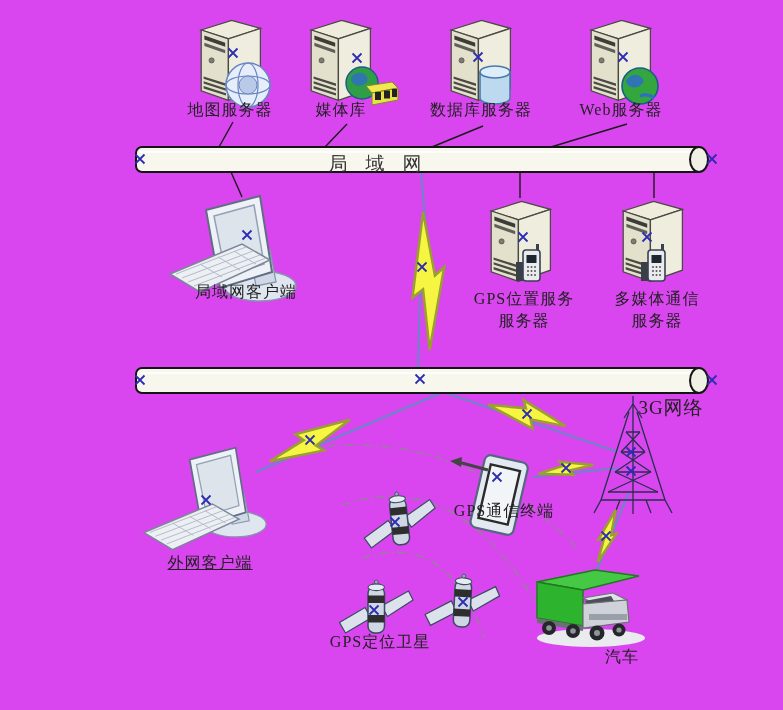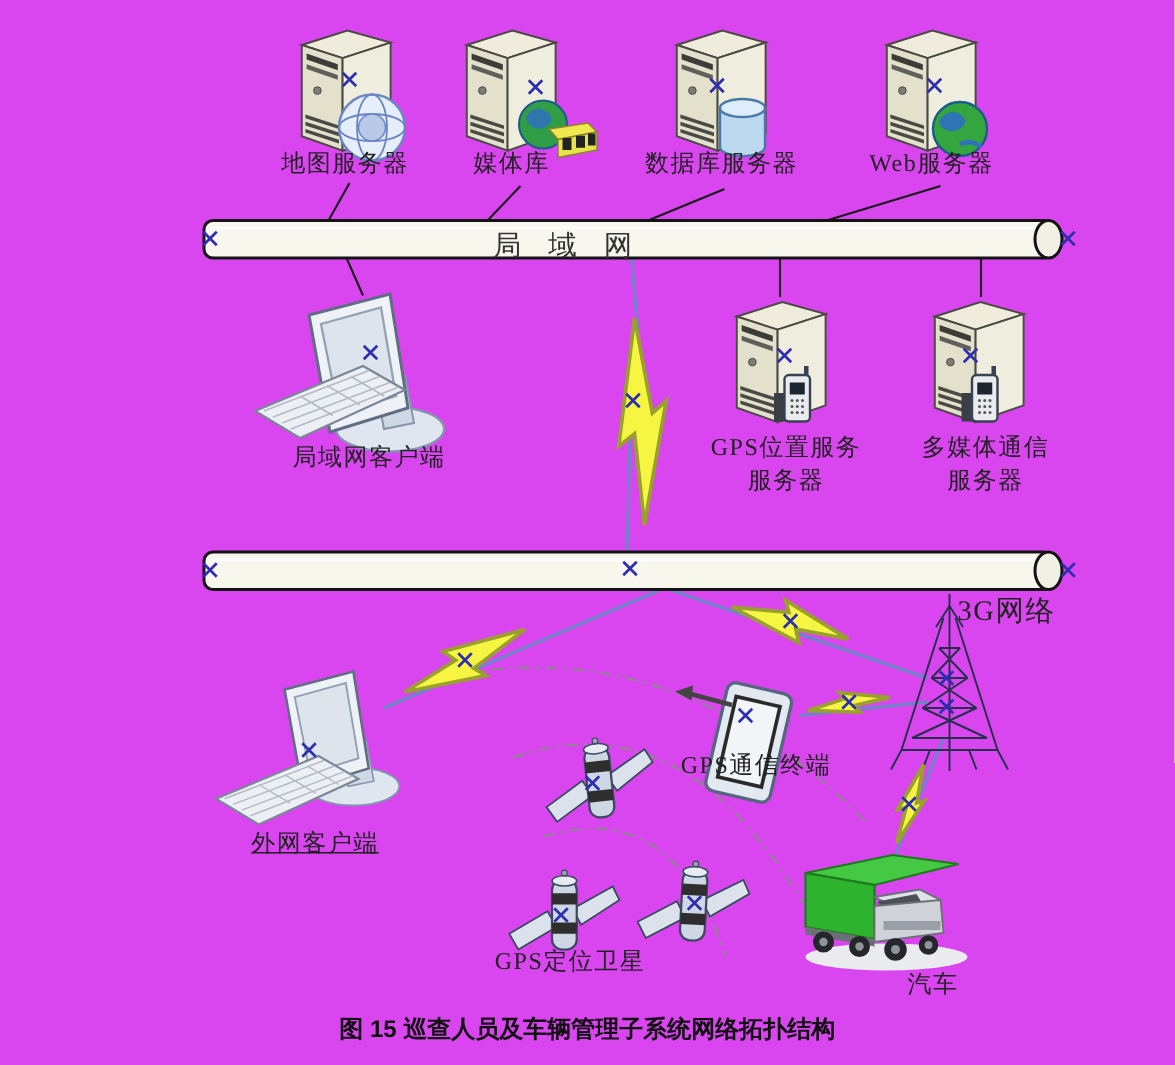--- a/index.html
+++ b/index.html
@@ -246,28 +246,27 @@
   </g>
 </svg>
 
 <div class="lbl" style="left:230px;top:101px;">地图服务器</div>
 <div class="lbl" style="left:341px;top:101px;">媒体库</div>
 <div class="lbl" style="left:481px;top:101px;">数据库服务器</div>
 <div class="lbl" style="left:621px;top:101px;">Web服务器</div>
 
 <div class="bus-lbl lan" style="left:384px;top:151px;">局域网</div>
 
-<div class="lbl" style="left:246px;top:297px;">局域网客户端</div>
+<div class="lbl" style="left:246px;top:283px;">局域网客户端</div>
 
 <div class="lbl" style="left:524px;top:290px;">GPS位置服务</div>
 <div class="lbl" style="left:524px;top:312px;">服务器</div>
 <div class="lbl" style="left:657px;top:290px;">多媒体通信</div>
 <div class="lbl" style="left:657px;top:312px;">服务器</div>
 
 <div class="lbl small" style="left:671px;top:398px;">3G网络</div>
 <div class="lbl" style="left:210px;top:554px;text-decoration:underline;">外网客户端</div>
 <div class="lbl" style="left:504px;top:502px;">GPS通信终端</div>
 <div class="lbl" style="left:380px;top:633px;">GPS定位卫星</div>
 <div class="lbl" style="left:591px;top:648px;margin-left:31px;">汽车</div>
 
-<div class="caption" style="top:676px;">图 15 巡查人员及车辆管理子系统网络拓扑结构</div>
 
 </div>
 
 </body></html>

